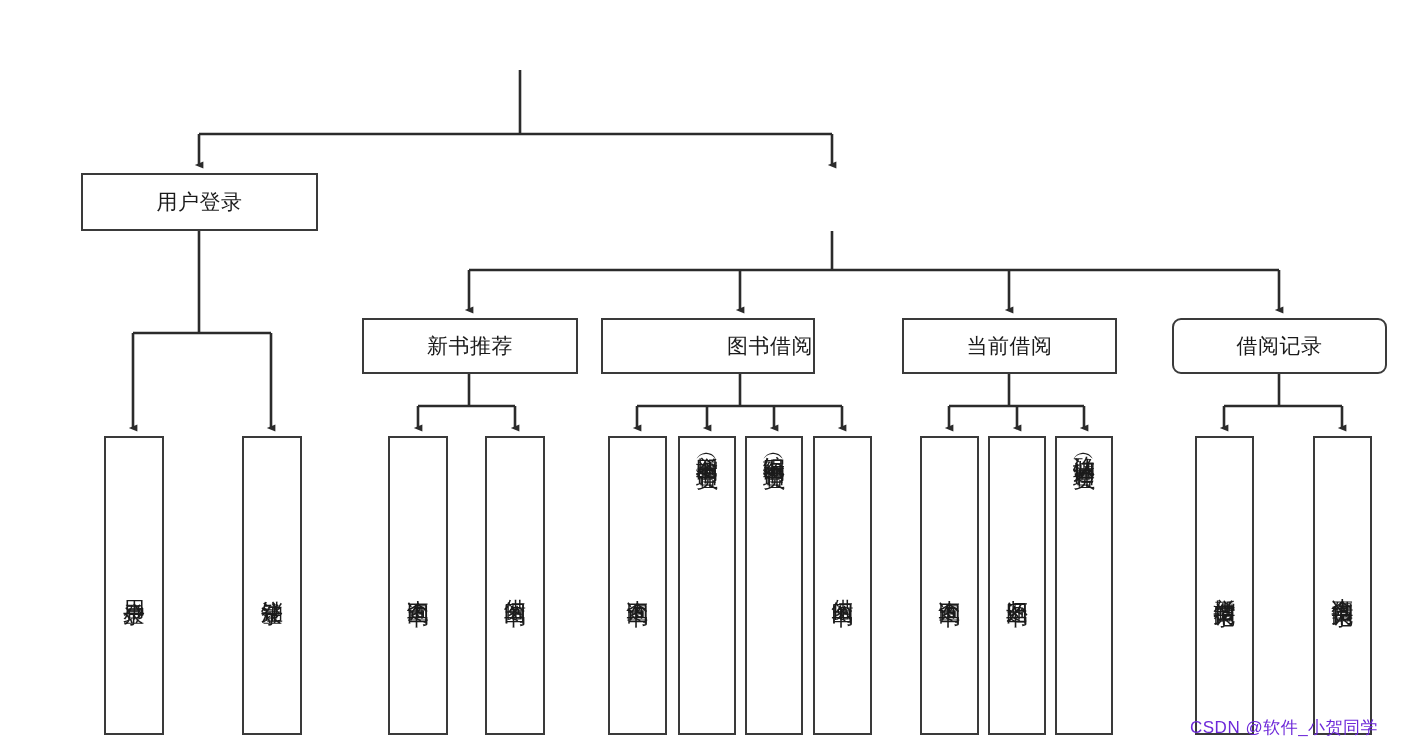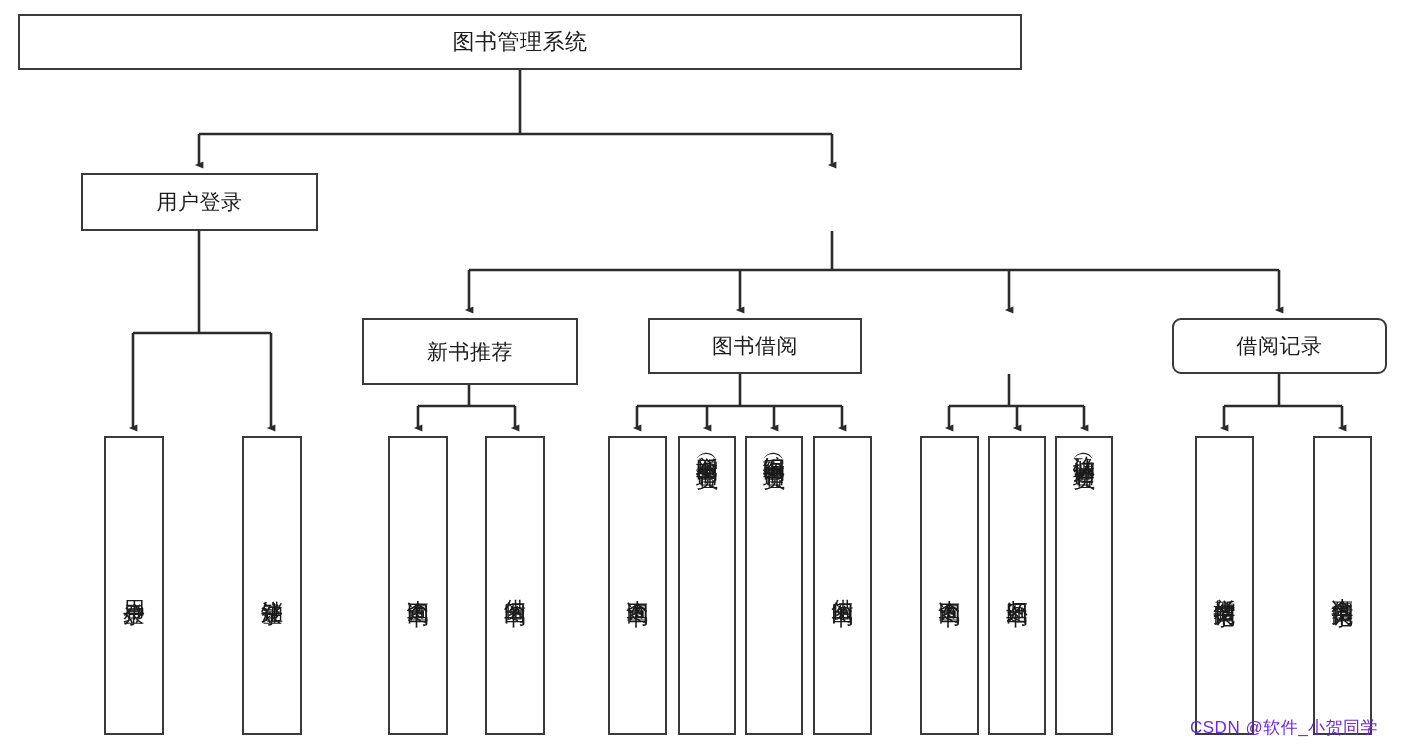--- a/index.html
+++ b/index.html
@@ -125,33 +125,33 @@
       <path d="M1017,406 L1017,428" marker-end="url(#arrow)"></path>
       <path d="M1084,406 L1084,428" marker-end="url(#arrow)"></path>
 
       <path d="M1279,374 L1279,406"></path>
       <path d="M1224,406 L1342,406"></path>
       <path d="M1224,406 L1224,428" marker-end="url(#arrow)"></path>
       <path d="M1342,406 L1342,428" marker-end="url(#arrow)"></path>
     </g>
   </svg>
 
-  <div class="node horiz root" style="left: 18px; top: 14px; width: 1004px; height: 56px; border-color: rgb(58, 58, 58); background: rgb(255, 255, 255); color: rgb(27, 27, 27);">
-    <span class="lbl">图书管理系统</span>
-  </div>
 
   <div class="node horiz" style="left: 81px; top: 173px; width: 237px; height: 58px; border-color: rgb(58, 58, 58); background: rgb(255, 255, 255); color: rgb(27, 27, 27);">
     <span class="lbl">用户登录</span>
   </div>
 
-  <div class="node horiz" style="left: 362px; top: 318px; width: 216px; height: 67px; border-color: rgb(58, 58, 58); background: rgb(255, 255, 255); color: rgb(27, 27, 27);">
+  <div class="node horiz" style="left: 362px; top: 318px; width: 216px; height: 56px; border-color: rgb(58, 58, 58); background: rgb(255, 255, 255); color: rgb(27, 27, 27);">
     <span class="lbl">新书推荐</span>
   </div>
-  <div class="node horiz" style="left: 648px; top: 318px; width: 214px; height: 56px; border-color: rgb(58, 58, 58); background: rgb(255, 255, 255); color: rgb(27, 27, 27);">
+  <div class="node horiz" style="left: 601px; top: 318px; width: 214px; height: 56px; border-color: rgb(58, 58, 58); background: rgb(255, 255, 255); color: rgb(27, 27, 27); justify-content: flex-end;">
     <span class="lbl">图书借阅</span>
+  </div>
+  <div class="node horiz" style="left: 902px; top: 318px; width: 215px; height: 56px; border-color: rgb(58, 58, 58); background: rgb(255, 255, 255); color: rgb(27, 27, 27);">
+    <span class="lbl">当前借阅</span>
   </div>
   <div class="node horiz" style="left: 1172px; top: 318px; width: 215px; height: 56px; border-color: rgb(58, 58, 58); background: rgb(255, 255, 255); color: rgb(27, 27, 27); border-radius: 9px;">
     <span class="lbl">借阅记录</span>
   </div>
 
   <div class="node vert centered" style="left: 104px; top: 436px; width: 60px; height: 299px; border-color: rgb(58, 58, 58); background: rgb(255, 255, 255); color: rgb(27, 27, 27);">
     <span class="lbl">用户登录</span>
   </div>
   <div class="node vert centered" style="left: 242px; top: 436px; width: 60px; height: 299px; border-color: rgb(58, 58, 58); background: rgb(255, 255, 255); color: rgb(27, 27, 27);">
     <span class="lbl">注销登录</span>

